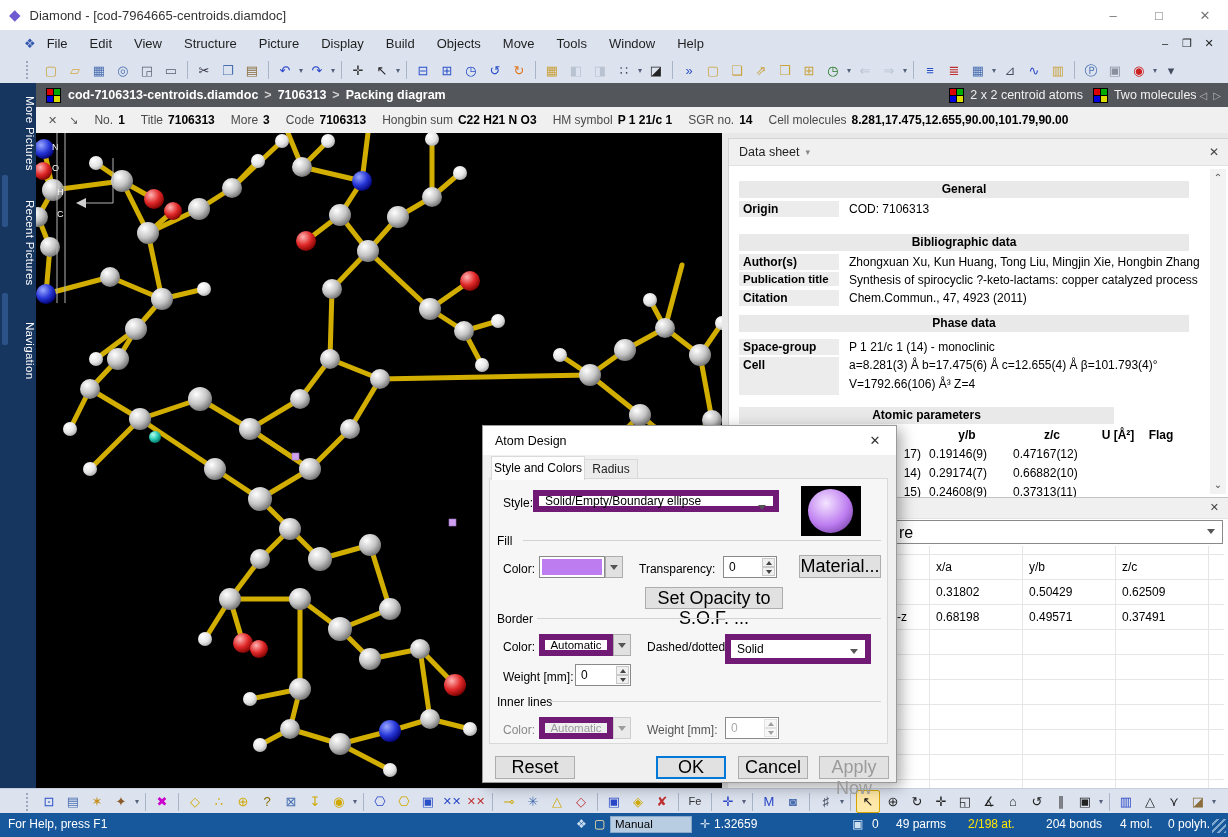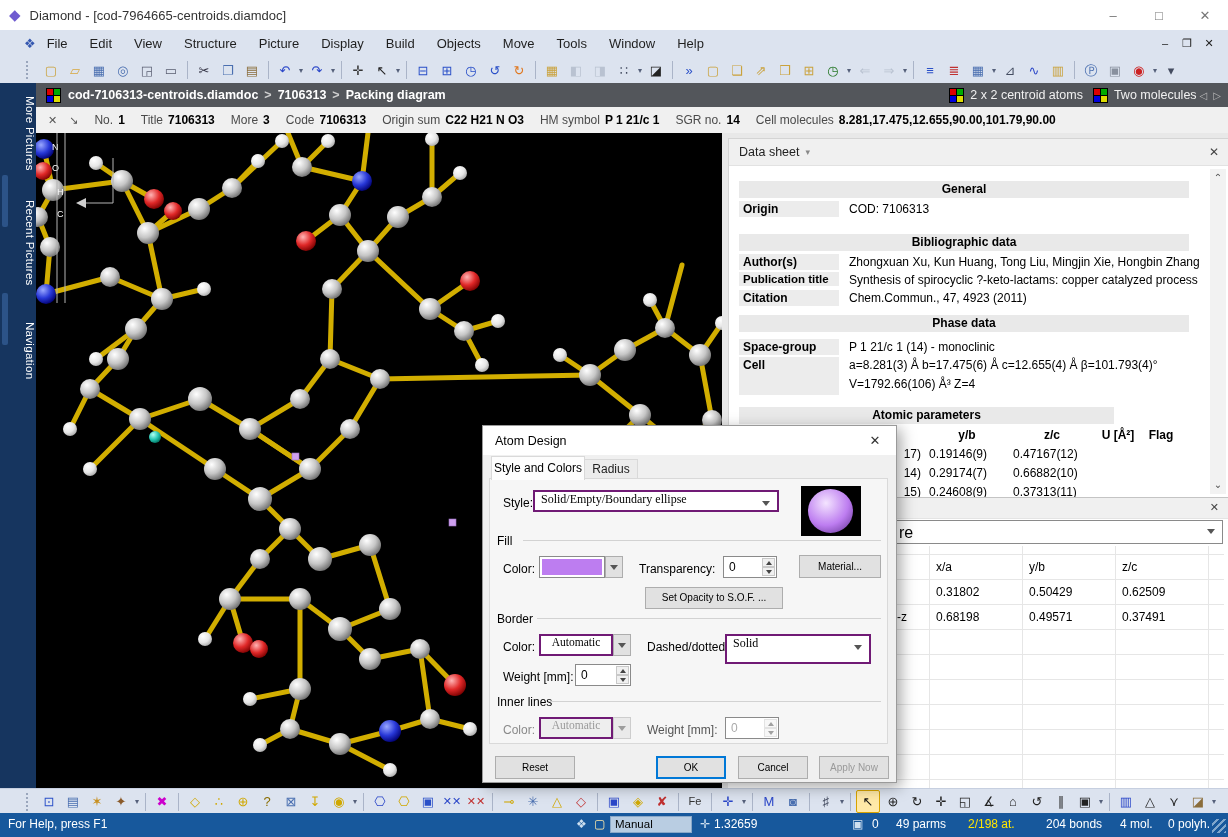--- a/index.html
+++ b/index.html
@@ -106,43 +106,43 @@
              font-size:12.5px;}
   .dlg-close{margin-left:auto;width:42px;text-align:center;color:#333;font-size:13px;}
   .tab{position:absolute;font-size:12px;text-align:center;}
   .tab1{left:8px;top:30px;width:92px;height:23px;line-height:22px;background:#fdfdfd;
         border:1px solid #d9d9d9;border-bottom:none;z-index:2;}
   .tab2{left:101px;top:33px;width:52px;height:19px;line-height:19px;background:#ececec;
         border:1px solid #d9d9d9;border-bottom:none;color:#222;}
   .tab-page{position:absolute;left:6px;top:52px;width:399px;height:266px;background:#f6f6f6;
             border:1px solid #d9d9d9;box-sizing:border-box;}
   .dlbl{position:absolute;white-space:nowrap;}
-  .combo{position:absolute;background:#fff;border:2px solid #701a75;display:flex;
-         box-sizing:border-box;padding-left:6px;font-family:Liberation Serif, serif;}
+  .combo{position:absolute;background:#fff;border:6px solid #701a75;display:flex;
+         align-items:center;box-sizing:border-box;padding-left:6px;}
   .chev{position:absolute;right:7px;width:0;height:0;border-left:4px solid transparent;
         border-right:4px solid transparent;border-top:5px solid #555;}
   .preview{position:absolute;left:318px;top:60px;width:60px;height:50px;background:#000;}
   .preview i{position:absolute;left:7px;top:3px;width:45px;height:44px;border-radius:50%;display:block;}
   .grp-line{position:absolute;height:1px;background:#d2d2d2;}
   .swatchbox{position:absolute;border:1px solid #8a8a8a;background:#fff;box-sizing:border-box;padding:2px;}
   .swatch{width:100%;height:100%;}
   .ddbtn{position:absolute;width:18px;background:#e1e1e1;border:1px solid #adadad;box-sizing:border-box;}
   .ddbtn:after{content:"";position:absolute;left:4px;top:8px;border-left:4px solid transparent;
                border-right:4px solid transparent;border-top:5px solid #555;}
   .spin{position:absolute;background:#fff;border:1px solid #8a8a8a;box-sizing:border-box;}
   .spin .v{position:absolute;left:5px;top:3px;}
   .spin .up,.spin .dn{position:absolute;right:1px;width:13px;height:9px;background:#f0f0f0;
         border:1px solid #c8c8c8;box-sizing:border-box;}
   .spin .up{top:1px;} .spin .dn{bottom:1px;}
   .spin .up:after{content:"";position:absolute;left:3px;top:2px;border-left:3px solid transparent;
         border-right:3px solid transparent;border-bottom:4px solid #444;}
   .spin .dn:after{content:"";position:absolute;left:3px;top:2px;border-left:3px solid transparent;
         border-right:3px solid transparent;border-top:4px solid #444;}
   .btn{position:absolute;height:23px;background:#e1e1e1;border:1px solid #adadad;
-       text-align:center;line-height:21px;box-sizing:border-box;font-size:10px;}
+       text-align:center;line-height:21px;box-sizing:border-box;font-size:18px;}
   .btn-ok{border:2px solid #0078d7;line-height:19px;}
   .btn-dis{color:#9a9a9a;}
   .grey{color:#8a8a8a;}
   .combo-grey{background:#eeeeee;color:#9a9a9a;}
   
   .statusbar{position:absolute;left:0;top:813px;width:1228px;height:24px;background:#17589c;
              color:#fff;font-size:12px;}
   .sb{position:absolute;top:4px;white-space:nowrap;}
   .manualbox{position:absolute;left:610px;top:3px;width:82px;height:17px;background:#b9cde2;
              border:1px solid #8aa8c8;color:#000;font-size:11.5px;padding:1px 0 0 4px;box-sizing:border-box;}
@@ -294,21 +294,21 @@
     <span class="info-glyph">↘</span>
     <div id="infobar-fields" style="display:flex;align-items:center;">
         <span class="if-label">No.</span>
         <span class="if-value">1</span>
         <span class="if-label">Title</span>
         <span class="if-value">7106313</span>
         <span class="if-label">More</span>
         <span class="if-value">3</span>
         <span class="if-label">Code</span>
         <span class="if-value">7106313</span>
-        <span class="if-label">Origin sum</span>
+        <span class="if-label">Hongbin sum</span>
         <span class="if-value">C22 H21 N O3</span>
         <span class="if-label">HM symbol</span>
         <span class="if-value">P 1 21/c 1</span>
         <span class="if-label">SGR no.</span>
         <span class="if-value">14</span>
         <span class="if-label">Cell molecules</span>
         <span class="if-value">8.281,17.475,12.655,90.00,101.79,90.00</span>
       </div>
   </div>
 

